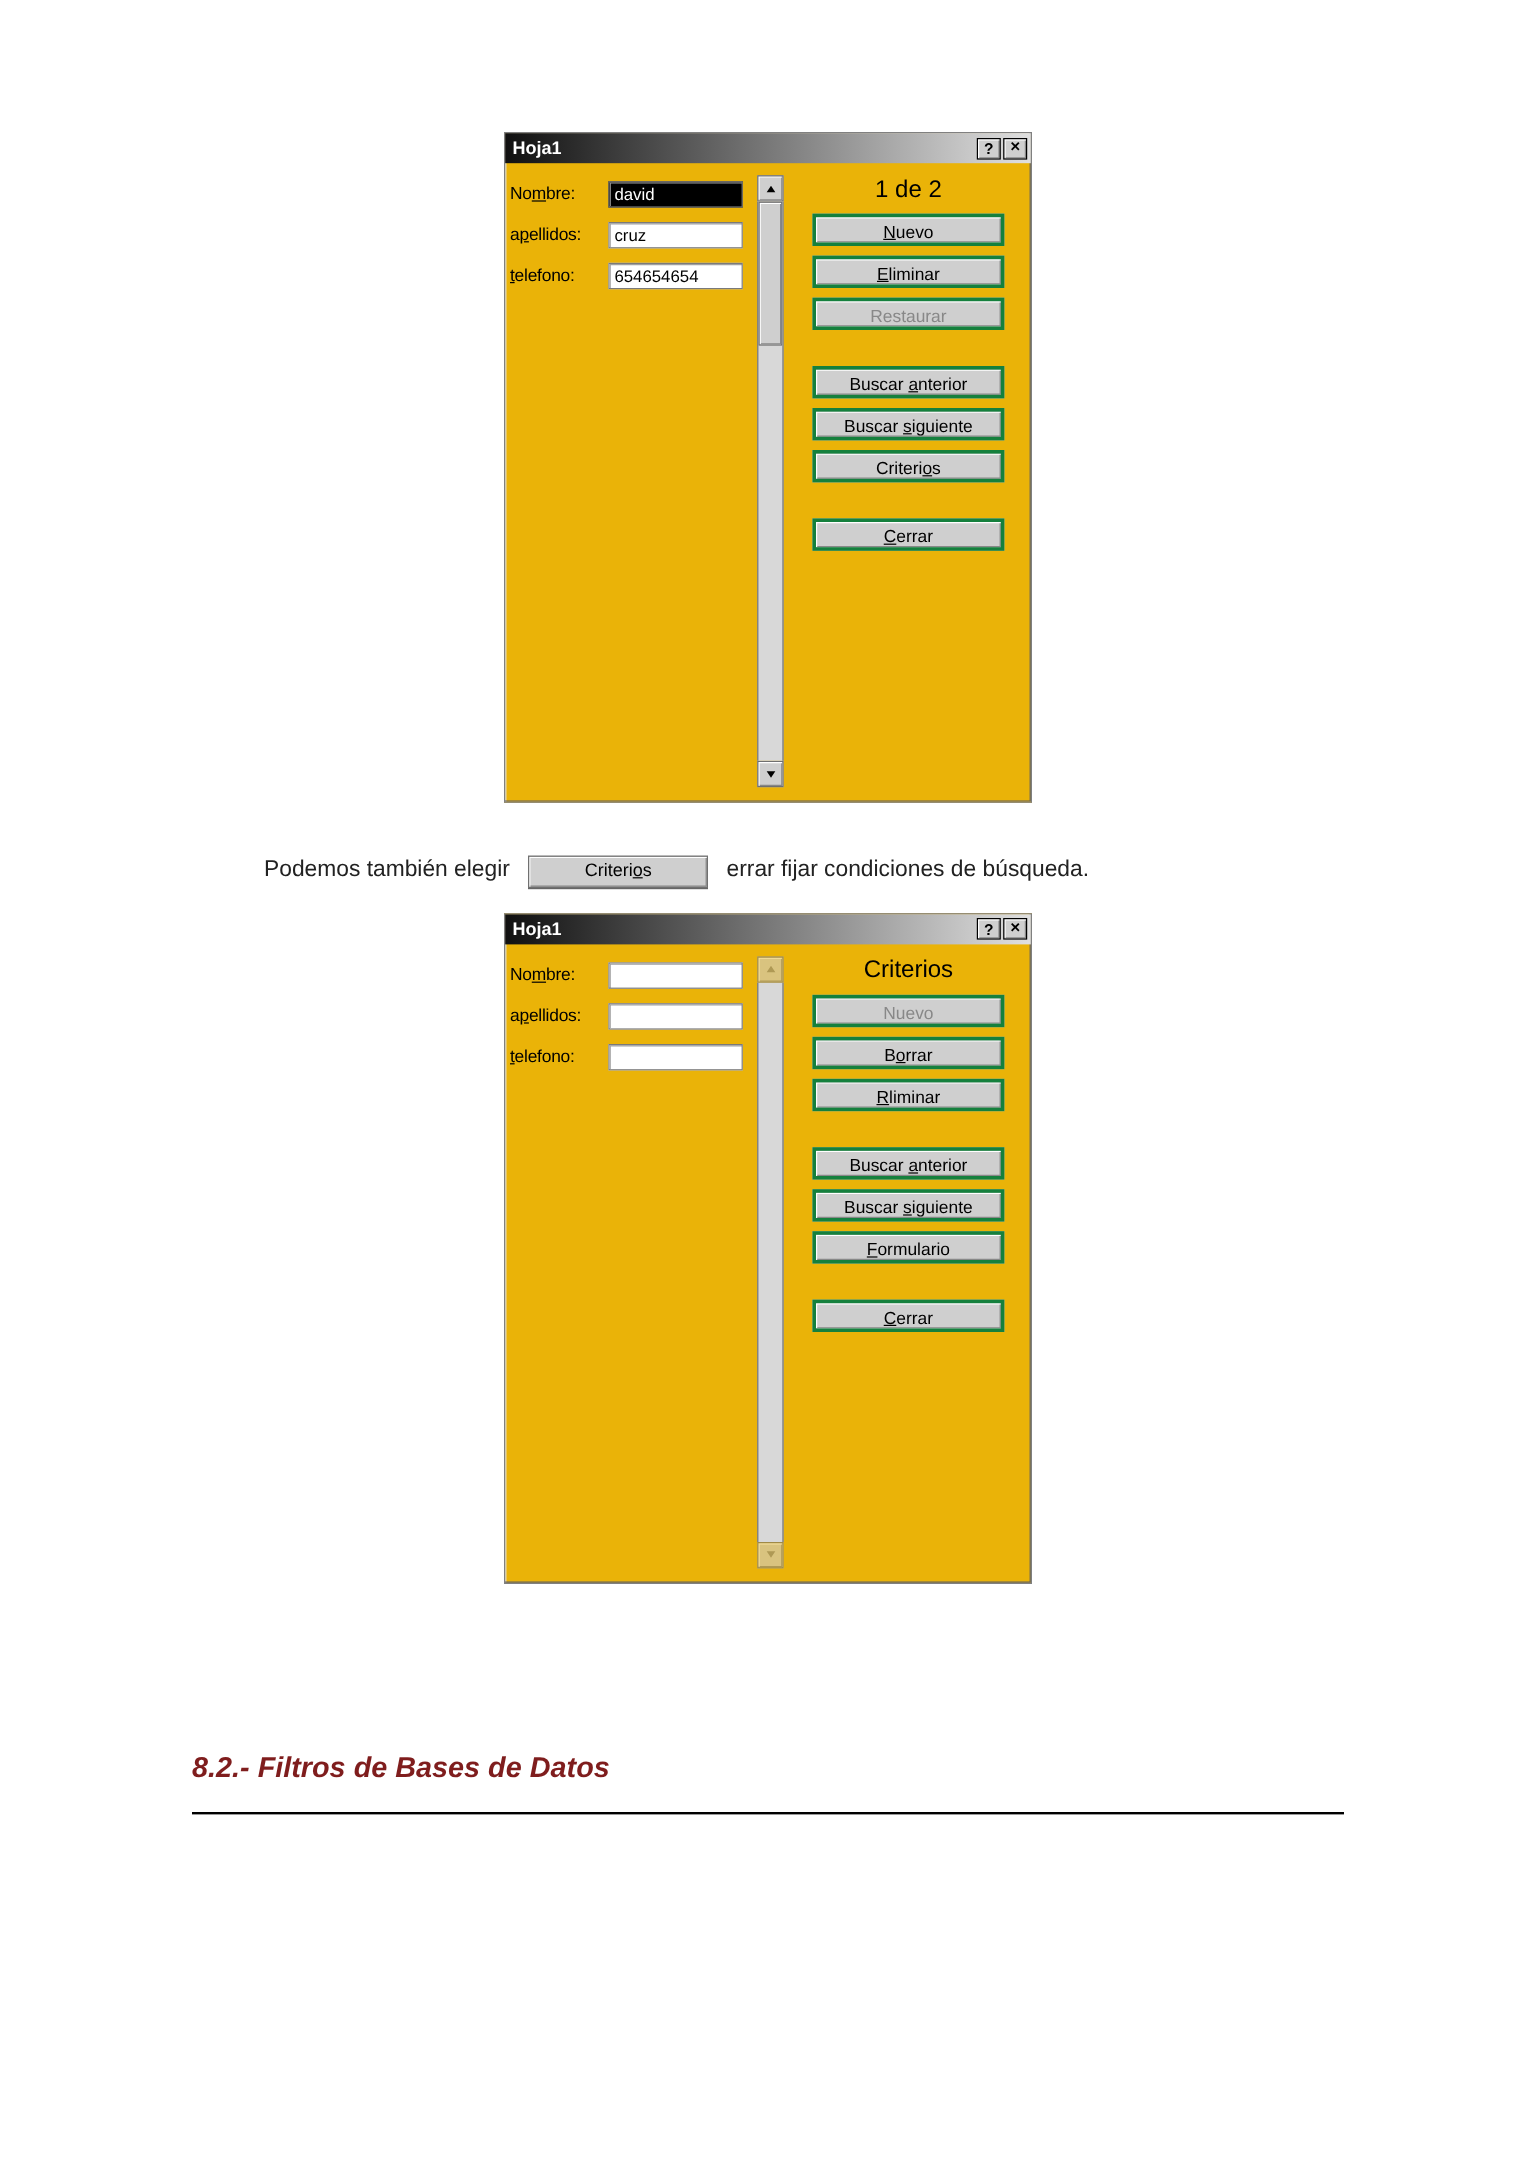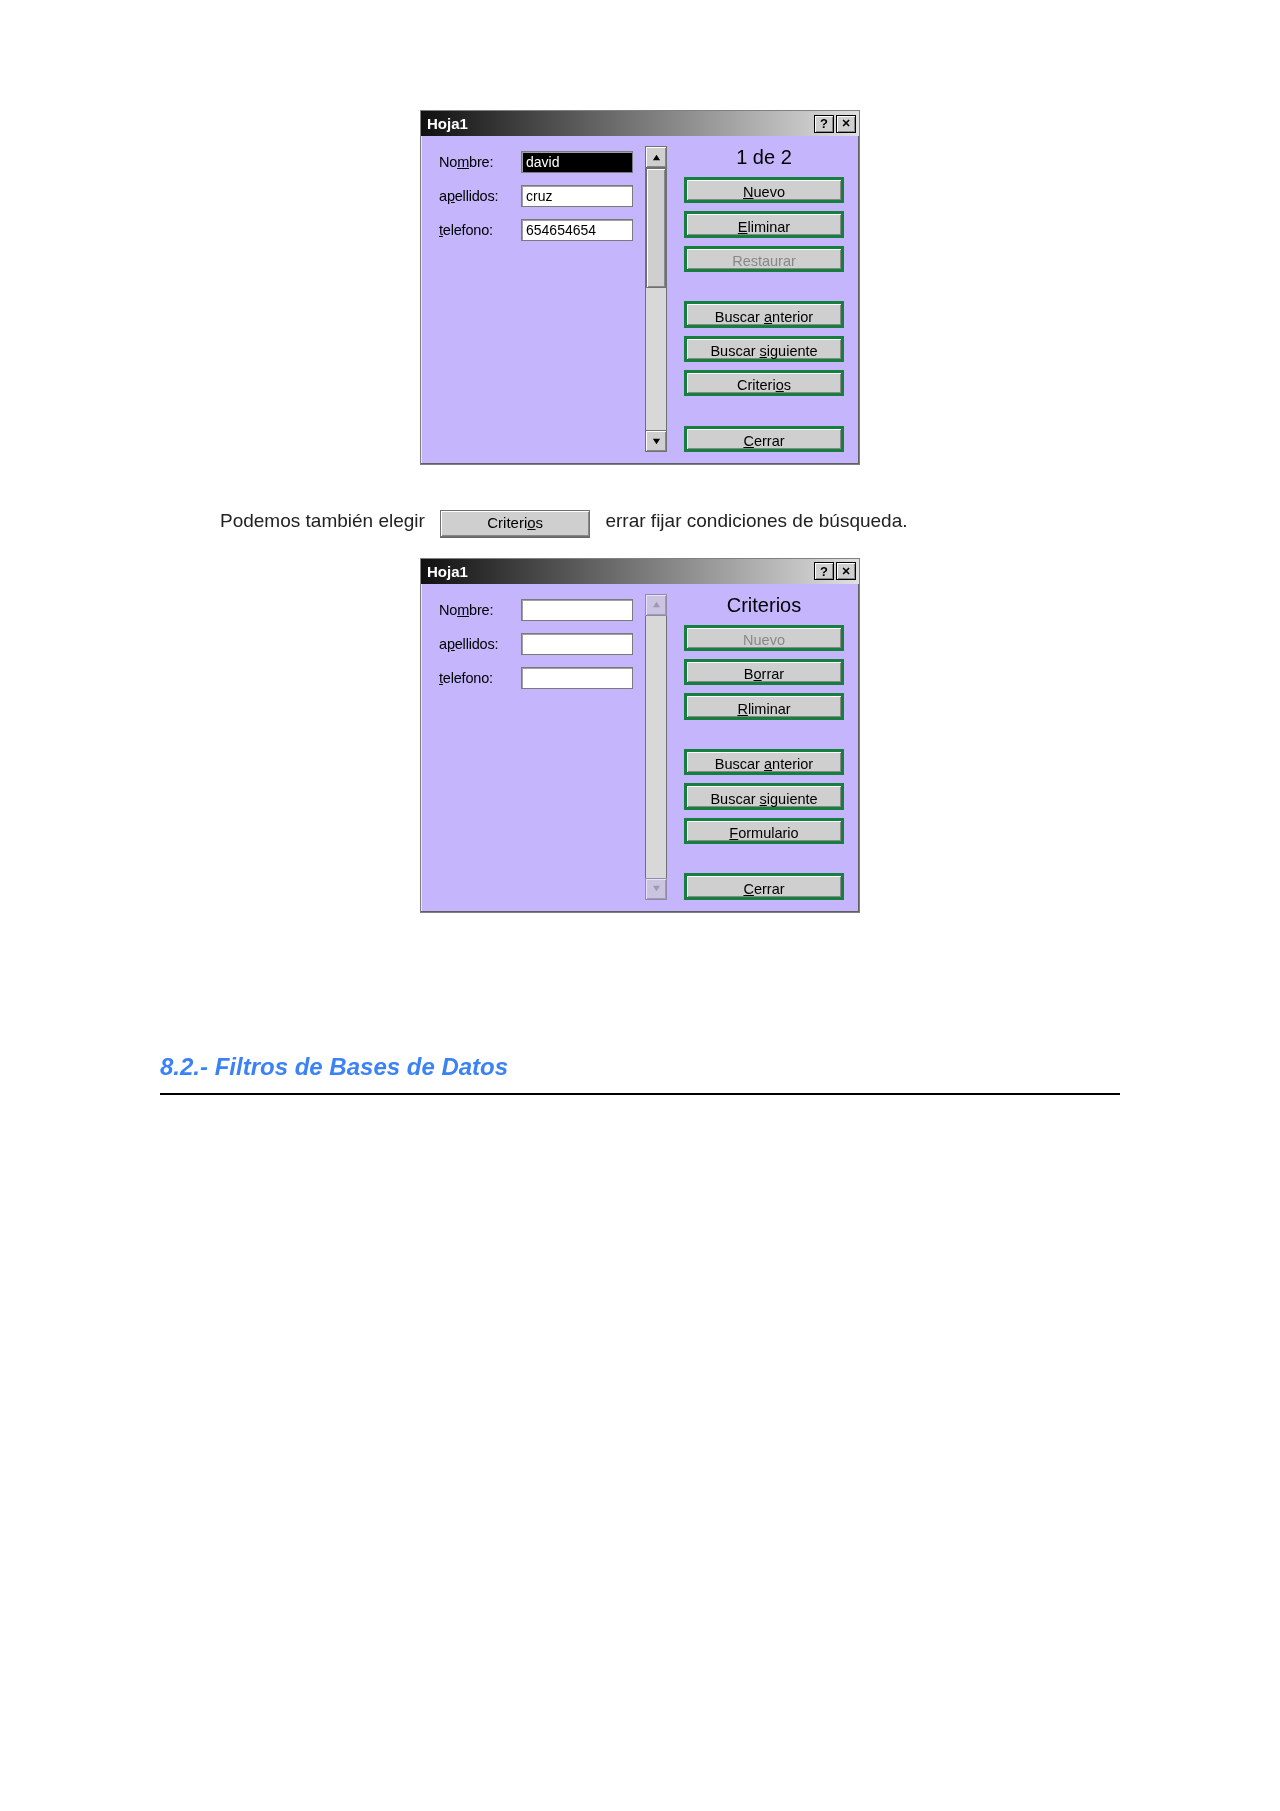--- a/index.html
+++ b/index.html
@@ -14,21 +14,21 @@
     width: 1280px;
     padding: 110px 160px 120px 160px;
   }
   .dialog-wrap {
     display: flex;
     justify-content: center;
     margin-bottom: 40px;
   }
   .dialog {
     width: 440px;
-    background: #c4b5fd;
+    background: #eab308;
     border: 1px solid #808080;
     box-shadow: inset -1px -1px 0 #606060, inset 1px 1px 0 #e6e6e6;
     font-size: 15px;
     color: #000;
   }
   .titlebar {
     height: 25px;
     background: linear-gradient(to right, #101010 0%, #e0e0e0 100%);
     display: flex;
     align-items: center;
@@ -56,22 +56,22 @@
     font-family: "Arial", sans-serif;
     font-size: 13px;
     font-weight: bold;
     color: #000;
     line-height: 1;
   }
   .tb-btn.close::before { content: "✕"; font-size:11px; }
   .tb-btn.help::before { content: "?"; }
   .dialog-body {
     display: flex;
-    padding: 10px 12px 12px 18px;
-    height: 328px;
+    padding: 10px 12px 12px 4px;
+    height: 532px;
   }
   .col-left {
     width: 200px;
     display: flex;
     flex-direction: column;
     gap: 10px;
     padding-top: 4px;
   }
   .field-row {
     display: flex;
@@ -179,23 +179,23 @@
     font-size: 15px;
     font-family: "Tahoma", sans-serif;
     color:#000;
     display:inline-flex;align-items:center;justify-content:center;
   }
 
   .heading {
     font-size: 24px;
     font-weight: bold;
     font-style: italic;
-    color:#3b82f6;
+    color:#7f1d1d;
     margin-top: 140px;
-    padding-bottom: 12px;
+    padding-bottom: 22px;
     border-bottom: 2px solid #000;
   }
 </style>
 </head>
 <body>
 
 <div class="page">
 
   <div class="dialog-wrap">
     <div class="dialog">

